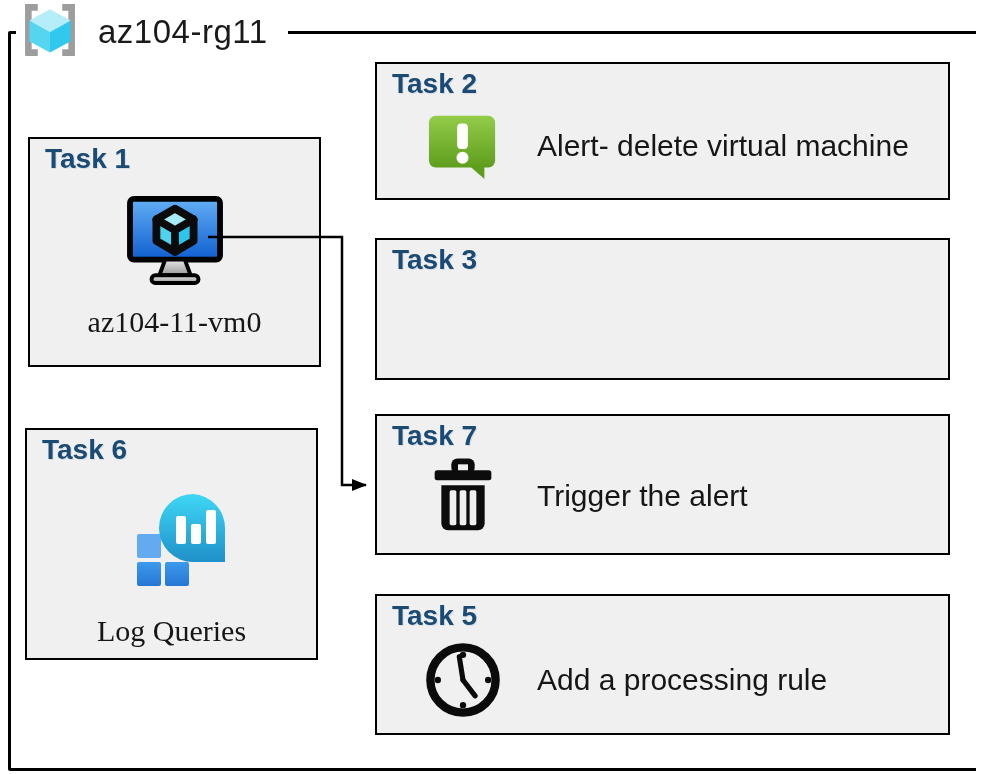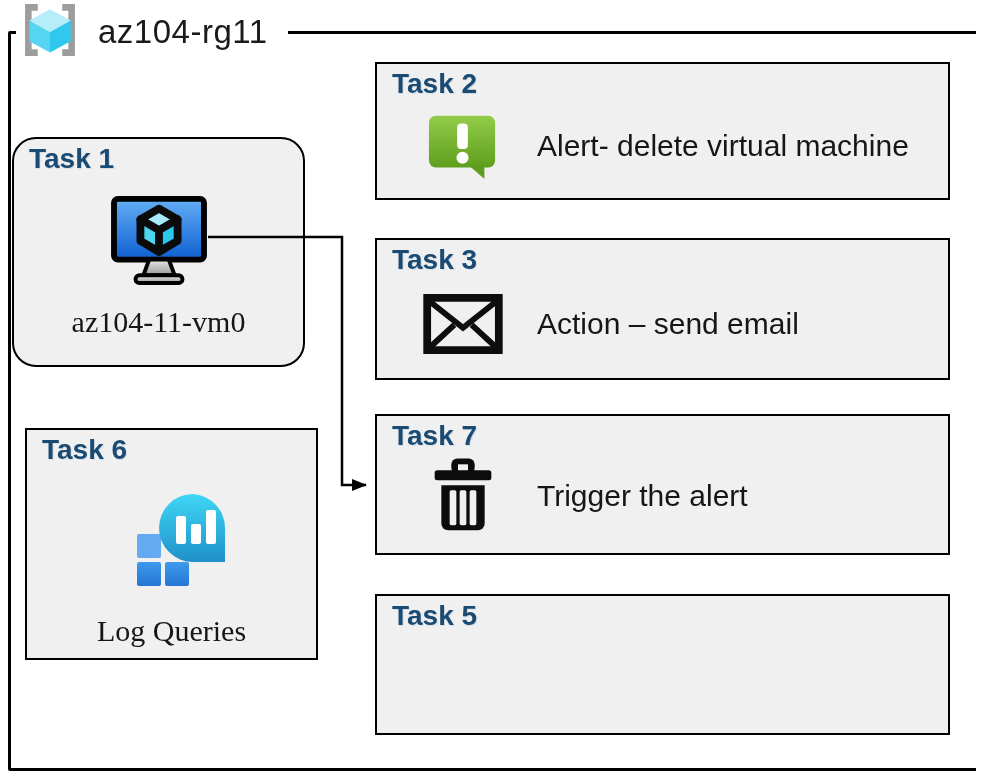--- a/index.html
+++ b/index.html
@@ -12,21 +12,21 @@
   .rg-label{position:absolute;left:16px;top:2px;display:flex;align-items:center;
             gap:16px;background:#fff;padding:0 20px 0 2px;height:60px;z-index:5;}
   .rg-label .txt{font-size:33px;color:#1a1a1a;letter-spacing:.5px;}
 
   
   .box{position:absolute;background:#f0f0f1;border:2px solid #000;box-sizing:border-box;
        display:flex;flex-direction:column;}
   .box .hdr{font-size:28px;font-weight:bold;color:#1b4a72;padding:4px 0 0 15px;
             text-shadow:1px 1px 0 rgba(190,205,220,.55);}
   
-  .t1{left:12px;top:137px;width:293px;height:230px;border-radius:24px;}
+  .t1{left:28px;top:137px;width:293px;height:230px;}
   .t6{left:25px;top:428px;width:293px;height:232px;}
   .vbox .iconwrap{flex:1;display:flex;align-items:center;justify-content:center;}
   .vbox .caption{font-size:30px;color:#161616;text-align:center;padding-bottom:26px;font-family:Liberation Serif, serif;}
   .t6 .caption{padding-bottom:10px;}
   
   .t2{left:375px;top:62px;width:575px;height:138px;}
   .t3{left:375px;top:238px;width:575px;height:142px;}
   .t4{left:375px;top:414px;width:575px;height:141px;}
   .t5{left:375px;top:594px;width:575px;height:141px;}
   .hbox .row{flex:1;display:flex;align-items:center;margin-top:-6px;}
@@ -99,30 +99,20 @@
           <rect x="32" y="14" width="11" height="26" rx="4" fill="#fff"></rect>
           <circle cx="37.5" cy="49" r="6.2" fill="#fff"></circle>
         </svg>
       </div>
       <div class="label">Alert- delete virtual machine</div>
     </div>
   </div>
 
   <div class="box hbox t3">
     <div class="hdr">Task 3</div>
-    <div class="row">
-      <div class="icell">
-        <svg width="80" height="60" viewBox="0 0 82 62">
-          <rect x="4" y="4" width="74" height="54" fill="none" stroke="#0d0d0d" stroke-width="8"></rect>
-          <path d="M7,8 L41,35 L75,8" fill="none" stroke="#0d0d0d" stroke-width="6"></path>
-          <path d="M8,54 L32,32 M74,54 L50,32" fill="none" stroke="#0d0d0d" stroke-width="6"></path>
-        </svg>
-      </div>
-      <div class="label">Action – send email</div>
-    </div>
   </div>
 
   <div class="box hbox t4">
     <div class="hdr">Task 7</div>
     <div class="row" style="margin-top:-14px;">
       <div class="icell">
         <svg width="70" height="84" viewBox="0 0 84 98">
           <rect x="28" y="4" width="28" height="18" rx="7" fill="#0c0c0c"></rect>
           <rect x="36" y="11" width="12" height="8" fill="#f0f0f1"></rect>
           <rect x="8" y="18" width="68" height="12" rx="3" fill="#0c0c0c"></rect>
@@ -131,20 +121,34 @@
           <rect x="38" y="42" width="8" height="42" rx="2" fill="#f0f0f1"></rect>
           <rect x="50" y="42" width="8" height="42" rx="2" fill="#f0f0f1"></rect>
         </svg>
       </div>
       <div class="label">Trigger the alert</div>
     </div>
   </div>
 
   <div class="box hbox t5">
     <div class="hdr">Task 5</div>
+    <div class="row">
+      <div class="icell">
+        <svg width="82" height="82" viewBox="0 0 88 88">
+          <circle cx="44" cy="44" r="35" fill="none" stroke="#0b0b0b" stroke-width="9"></circle>
+          <circle cx="44" cy="17" r="3.4" fill="#0b0b0b"></circle>
+          <circle cx="71" cy="44" r="3.4" fill="#0b0b0b"></circle>
+          <circle cx="44" cy="71" r="3.4" fill="#0b0b0b"></circle>
+          <circle cx="17" cy="44" r="3.4" fill="#0b0b0b"></circle>
+          <path d="M44,44 L40,19" stroke="#0b0b0b" stroke-width="5.5" stroke-linecap="round"></path>
+          <path d="M44,44 L57,61" stroke="#0b0b0b" stroke-width="5.5" stroke-linecap="round"></path>
+        </svg>
+      </div>
+      <div class="label">Add a processing rule</div>
+    </div>
   </div>
 
   <div class="box vbox t6">
     <div class="hdr">Task 6</div>
     <div class="iconwrap" style="padding-left:18px;">
       <svg width="104" height="100" viewBox="0 0 104 100">
         <defs>
           <linearGradient id="lqb" x1="0" y1="0" x2="0" y2="1">
             <stop offset="0" stop-color="#3fd7f5"></stop>
               <stop offset="1" stop-color="#1f90c9"></stop>

